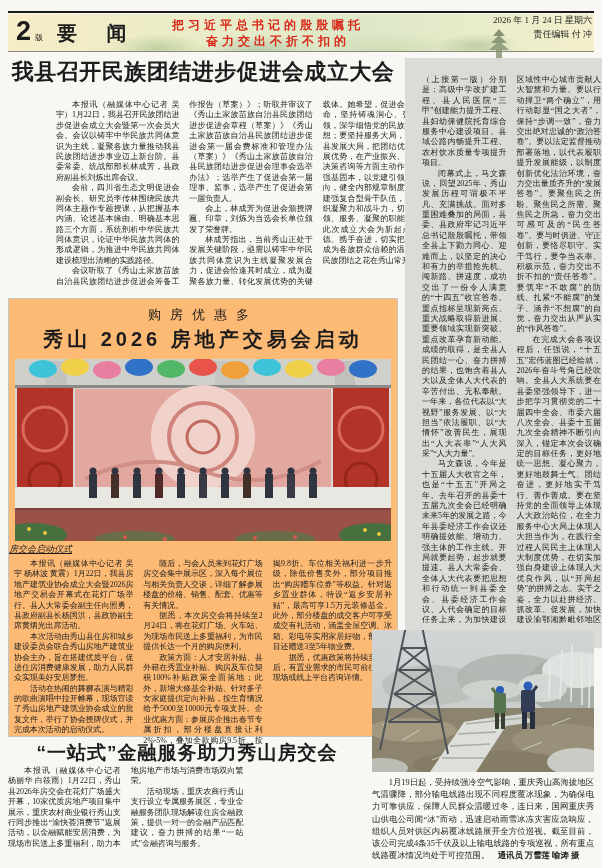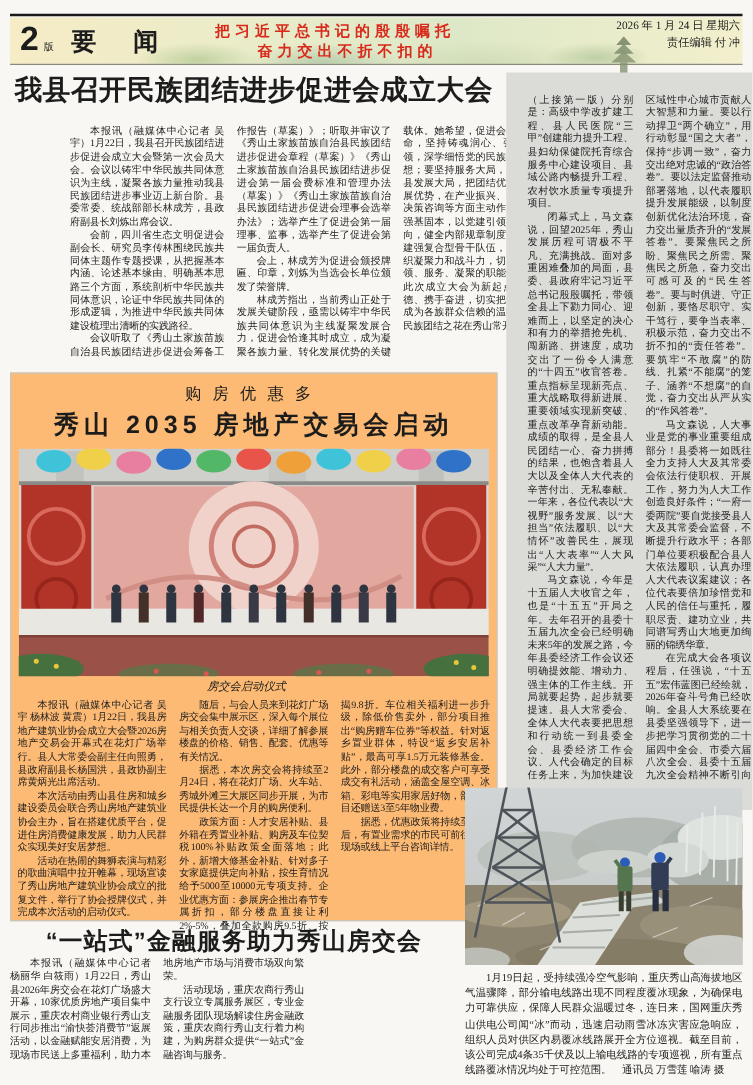--- a/index.html
+++ b/index.html
@@ -35,36 +35,36 @@
   .cols p{margin:0;text-indent:2em;}
   .cols-3{column-count:3;column-fill:auto;}
   .cols-2{column-count:2;column-fill:auto;}
   .art1{left:8px;top:100px;width:390px;height:194px;margin-left:48px;}
   
   .feature{left:8px;top:298px;width:388px;height:437px;border:1px solid #c6c6bf;background:#fdba74;}
   .kicker{margin-top:7px;text-align:center;font-size:13px;letter-spacing:9px;}
   .feat-title{margin-top:2px;text-align:center;font-family:"Liberation Sans",sans-serif;
     font-weight:bold;font-size:20px;letter-spacing:4px;}
   .feat-photo{display:block;margin:6px auto 0 auto;}
-  .feat-caption{text-align:center;padding-right:12px;font-size:9px;font-style:italic;margin-top:2px;}
+  .feat-caption{text-align:left;padding-right:12px;font-size:9px;font-style:italic;margin-top:2px;text-decoration:underline;}
   .feat-body{margin:3px 5px 0 5px;height:188px;}
   
   .headline3{left:8px;top:740px;width:358px;text-align:center;
     font-family:"Liberation Sans",sans-serif;font-weight:bold;font-size:19px;letter-spacing:1px;}
   .art3{left:8px;top:766px;width:358px;height:99px;}
   
   .continued{left:405px;top:58px;width:179px;height:556px;background:#dbdbd8;padding:17px;}
   .continued .cols-2{height:556px;font-size:8px;line-height:1.3;}
   .no-indent-first p:first-child{text-indent:0;}
   
   .winter-photo{left:372px;top:630px;}
   .photo-caption{left:372px;top:777px;width:222px;font-size:8.4px;line-height:1.45;
     text-align:justify;}
   .photo-caption p{margin:0;text-indent:2em;}
-  .credit{font-weight:normal;}
+  .credit{font-weight:bold;}
 </style>
 </head>
 <body>
 
 <div class="page">
 
   <div class="abs top-rule"></div>
   <div class="abs banner">
     <svg class="abs pagoda" width="26" height="34" viewBox="0 0 26 34">
       <polygon points="13,0 7,7 19,7" fill="#6f7f5e" opacity=".8"></polygon>
@@ -91,21 +91,21 @@
   <div class="abs art1 cols cols-3">
       <p>本报讯（融媒体中心记者 吴 宇）1月22日，我县召开民族团结进步促进会成立大会暨第一次会员大会。会议以铸牢中华民族共同体意识为主线，凝聚各族力量推动我县民族团结进步事业迈上新台阶。县委常委、统战部部长林成芳，县政府副县长刘炼出席会议。</p>
       <p>会前，四川省生态文明促进会副会长、研究员李传林围绕民族共同体主题作专题授课，从把握基本内涵、论述基本缘由、明确基本思路三个方面，系统剖析中华民族共同体意识，论证中华民族共同体的形成逻辑，为推进中华民族共同体建设梳理出清晰的实践路径。</p>
       <p>会议听取了《秀山土家族苗族自治县民族团结进步促进会筹备工作报告（草案）》；听取并审议了《秀山土家族苗族自治县民族团结进步促进会章程（草案）》《秀山土家族苗族自治县民族团结进步促进会第一届会费标准和管理办法（草案）》《秀山土家族苗族自治县民族团结进步促进会理事会选举办法》；选举产生了促进会第一届理事、监事，选举产生了促进会第一届负责人。</p>
       <p>会上，林成芳为促进会颁授牌匾、印章，刘炼为当选会长单位颁发了荣誉牌。</p>
       <p>林成芳指出，当前秀山正处于发展关键阶段，亟需以铸牢中华民族共同体意识为主线凝聚发展合力，促进会恰逢其时成立，成为凝聚各族力量、转化发展优势的关键载体。她希望，促进会要立足新使命，坚持铸魂润心、强化政治引领，深学细悟党的民族工作重要思想；要坚持服务大局，主动融入全县发展大局，把团结优势转化为发展优势，在产业振兴、基层治理、决策咨询等方面主动作为；要坚持强基固本，以党建引领把准发展方向，健全内部规章制度规范运行，建强复合型骨干队伍，不断提升组织凝聚力和战斗力，切实发挥好引领、服务、凝聚的职能作用；要以此次成立大会为新起点，同心同德、携手奋进，切实把促进会建设成为各族群众信赖的温暖之家，让民族团结之花在秀山常开常盛。</p>
     </div>
 
   <div class="abs feature">
     <div class="kicker">购房优惠多</div>
-    <div class="feat-title">秀山 2035 房地产交易会启动</div>
+    <div class="feat-title">秀山 2026 房地产交易会启动</div>
     <svg class="feat-photo" width="376" height="182" viewBox="0 0 376 182">
       <rect width="376" height="182" fill="#d9d8d4"></rect>
       <rect x="0" y="0" width="376" height="30" fill="#cfcfcb"></rect>
       <rect x="30" y="2" width="22" height="26" fill="#c2c2be"></rect>
       <rect x="200" y="2" width="30" height="24" fill="#c6c6c2"></rect>
       <rect x="320" y="2" width="20" height="26" fill="#c0c0bc"></rect>
 
       <g>
         <ellipse cx="28" cy="10" rx="14" ry="9" fill="#3fc3d8"></ellipse>
         <ellipse cx="60" cy="8" rx="14" ry="9" fill="#f0d049"></ellipse>
@@ -201,38 +201,37 @@
           <circle cx="240" cy="179" r="2"></circle>
           <circle cx="280" cy="178" r="2"></circle>
         </g>
     </svg>
     <div class="feat-caption">房交会启动仪式</div>
     <div class="feat-body cols cols-3">
         <p>本报讯（融媒体中心记者 吴宇 杨林波 黄震）1月22日，我县房地产建筑业协会成立大会暨2026房地产交易会开幕式在花灯广场举行。县人大常委会副主任向照勇，县政府副县长杨国洪，县政协副主席黄炳光出席活动。</p>
         <p>本次活动由秀山县住房和城乡建设委员会联合秀山房地产建筑业协会主办，旨在搭建优质平台，促进住房消费健康发展，助力人民群众实现美好安居梦想。</p>
         <p>活动在热闹的舞狮表演与精彩的歌曲演唱中拉开帷幕，现场宣读了秀山房地产建筑业协会成立的批复文件，举行了协会授牌仪式，并完成本次活动的启动仪式。</p>
         <p>随后，与会人员来到花灯广场房交会集中展示区，深入每个展位与相关负责人交谈，详细了解参展楼盘的价格、销售、配套、优惠等有关情况。</p>
-        <p>据悉，本次房交会将持续至2月24日，将在花灯广场、火车站、秀城外滩三大展区同步开展，为市民提供长达一个月的购房便利。</p>
+        <p>据悉，本次房交会将持续至2月24日，将在花灯广场、火车站、为现场市民送上多重福利，为市民提供长达一个月的购房便利。</p>
         <p>政策方面：人才安居补贴、县外籍在秀置业补贴、购房及车位契税100%补贴政策全面落地；此外，新增大修基金补贴、针对多子女家庭提供定向补贴，按生育情况给予5000至10000元专项支持。企业优惠方面：参展房企推出春节专属折扣，部分楼盘直接让利2%-5%，叠加全款购房9.5折、按揭9.8折。车位相关福利进一步升级，除低价售卖外，部分项目推出“购房赠车位券”等权益。针对返乡置业群体，特设“返乡安居补贴”，最高可享1.5万元装修基金。此外，部分楼盘的成交客户可享受成交有礼活动，涵盖全屋空调、冰箱、彩电等实用家居好物，部分项目还赠送3至5年物业费。</p>
         <p>据悉，优惠政策将持续至春节后，有置业需求的市民可前往展会现场或线上平台咨询详情。</p>
       </div>
   </div>
 
   <div class="abs headline3">“一站式”金融服务助力秀山房交会</div>
   <div class="abs art3 cols cols-3">
       <p>本报讯（融媒体中心记者 杨丽华 白筱雨）1月22日，秀山县2026年房交会在花灯广场盛大开幕，10家优质房地产项目集中展示，重庆农村商业银行秀山支行同步推出“渝快荟消费节”返展活动，以金融赋能安居消费，为现场市民送上多重福利，助力本地房地产市场与消费市场双向繁荣。</p>
-      <p>活动现场，重庆农商行秀山支行设立专属服务展区，专业金融服务团队现场解读住房金融政策，重庆农商行秀山支行着力构建，为购房群众提供“一站式”金融咨询与服务。</p>
+      <p>活动现场，重庆农商行秀山支行设立专属服务展区，专业金融服务团队现场解读住房金融政策，提供一对一的金融产品匹配建议，奋力拼搏的结果“一站式”金融咨询与服务。</p>
     </div>
 
   <div class="abs continued">
     <div class="cols cols-2 no-indent-first">
         <p>（上接第一版）分别是：高级中学改扩建工程、县人民医院“三甲”创建能力提升工程、县妇幼保健院托育综合服务中心建设项目、县域公路内畅提升工程、农村饮水质量专项提升项目。</p>
         <p>闭幕式上，马文森说，回望2025年，秀山发展历程可谓极不平凡、充满挑战。面对多重困难叠加的局面，县委、县政府牢记习近平总书记殷殷嘱托，带领全县上下勠力同心、迎难而上，以坚定的决心和有力的举措抢先机、闯新路、拼速度，成功交出了一份令人满意的“十四五”收官答卷。重点指标呈现新亮点、重大战略取得新进展、重要领域实现新突破、重点改革孕育新动能。成绩的取得，是全县人民团结一心、奋力拼搏的结果，也饱含着县人大以及全体人大代表的辛苦付出、无私奉献。一年来，各位代表以“大视野”服务发展、以“大担当”依法履职、以“大情怀”改善民生，展现出“人大表率”“人大风采”“人大力量”。</p>
         <p>马文森说，今年是十五届人大收官之年，也是“十五五”开局之年。去年召开的县委十五届九次全会已经明确未来5年的发展之路，今年县委经济工作会议还明确提效能、增动力、强主体的工作主线。开局就要起势，起步就要提速。县人大常委会、全体人大代表要把思想和行动统一到县委全会、县委经济工作会议、人代会确定的目标任务上来，为加快建设区域性中心城市贡献人大智慧和力量。要以行动捍卫“两个确立”，用行动彰显“国之大者”，保持“步调一致”，奋力交出绝对忠诚的“政治答卷”。要以法定监督推动部署落地，以代表履职提升发展能级，以制度创新优化法治环境，奋力交出量质齐升的“发展答卷”。要聚焦民之所盼、聚焦民之所需、聚焦民之所急，奋力交出可感可及的“民生答卷”。要与时俱进、守正创新，要恪尽职守、实干笃行，要争当表率、积极示范，奋力交出不折不扣的“责任答卷”。要筑牢“不敢腐”的防线、扎紧“不能腐”的笼子、涵养“不想腐”的自觉，奋力交出从严从实的“作风答卷”。</p>
-        <p>马文森说，人大事业是党的事业重要组成部分！县委将一如既往全力支持人大及其常委会依法行使职权、开展工作，努力为人大工作创造良好条件；“一府一委两院”要自觉接受县人大及其常委会监督，不断提升行政水平；各部门单位要积极配合县人大依法履职，认真办理人大代表议案建议；各位代表要倍加珍惜党和人民的信任与重托，履职尽责、建功立业，共同谱写秀山大地更加绚丽的锦绣华章。</p>
         <p>在完成大会各项议程后，任强说，“十五五”宏伟蓝图已经绘就，2026年奋斗号角已经吹响。全县人大系统要在县委坚强领导下，进一步把学习贯彻党的二十届四中全会、市委六届八次全会、县委十五届九次全会精神不断引向深入，锚定本次会议确定的目标任务，更好地统一思想、凝心聚力，更好地鼓舞士气、团结奋进，更好地实干笃行、善作善成。要在坚持党的全面领导上体现人大政治站位，在全力服务中心大局上体现人大担当作为，在践行全过程人民民主上体现人大制度优势，在切实加强自身建设上体现人大优良作风，以“开局起势”的拼搏之志、实干之姿，全力以赴拼经济、抓改革、促发展，加快建设渝鄂湘黔毗邻地区中心城市，共同创造新时代新征程新秀山更加辉煌的明天！</p>
       </div>
   </div>
 
   <svg class="abs winter-photo" width="222" height="142" viewBox="0 0 222 142">
     <defs>
       <linearGradient id="fog" x1="0" y1="0" x2="0" y2="1">
         <stop offset="0" stop-color="#d2d5d6"></stop>
           <stop offset="1" stop-color="#c3c7c4"></stop>
       </linearGradient>

